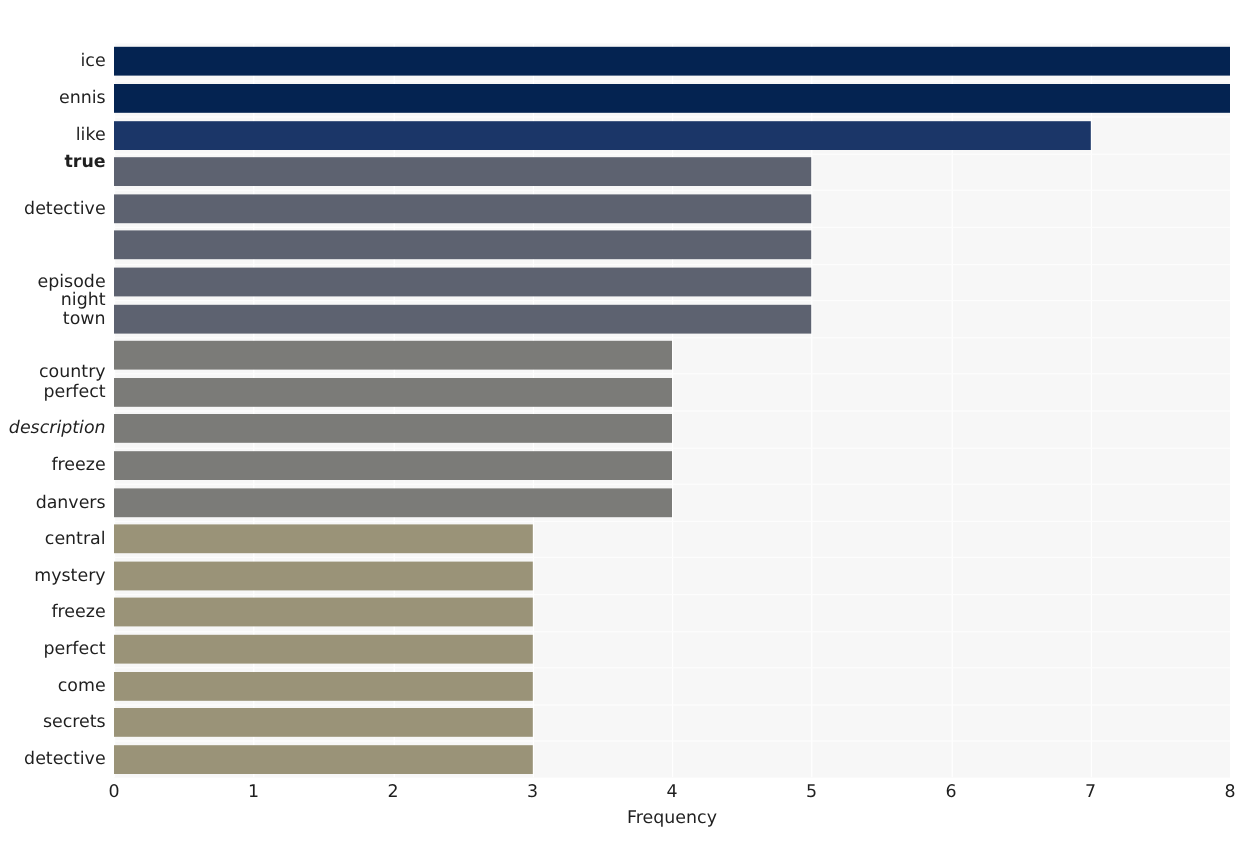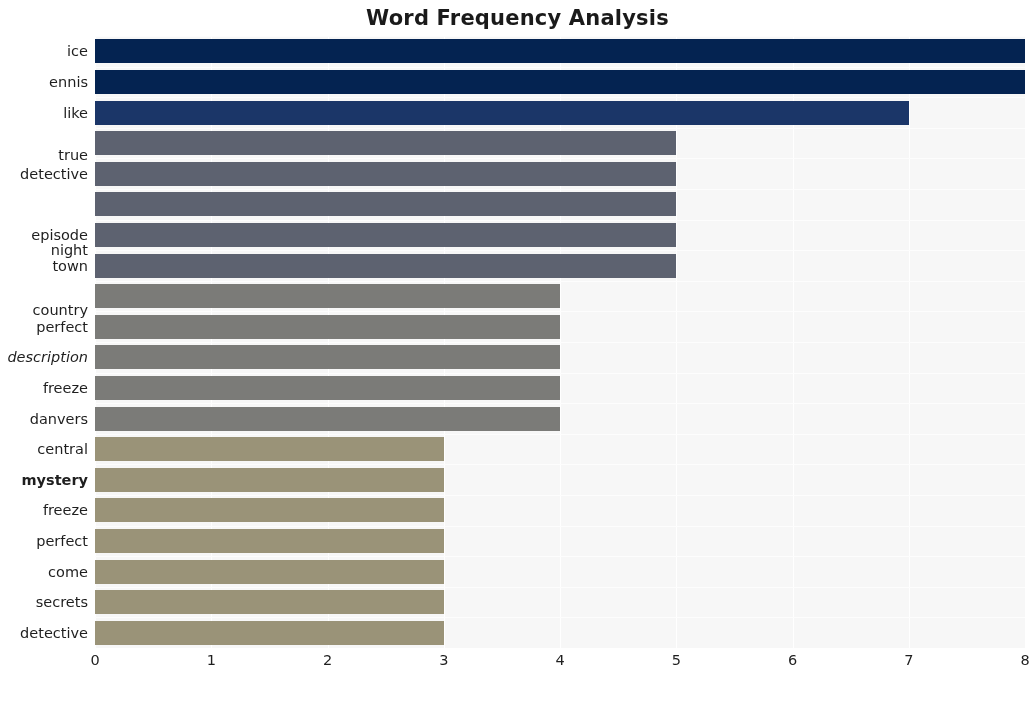--- a/index.html
+++ b/index.html
@@ -102,38 +102,37 @@
     text-align: center;
     font-size: 14.5px;
     color: #1f1f1f;
   }
 </style>
 </head>
 <body>
 
 <div id="figure">
 
-  <div id="chart-title">Word Frequency Analysis</div>
 
   <div id="ylabels">
       <div class="ylabel" style="top: 8.3px;">ice</div>
       <div class="ylabel" style="top: 38.9px;">ennis</div>
       <div class="ylabel" style="top: 69.5px; margin-left: 16px;">like</div>
-      <div class="ylabel" style="top: 112px;">true</div>
+      <div class="ylabel" style="top: 92px; font-weight: bold;">true</div>
       <div class="ylabel" style="top: 130.7px;">detective</div>
       <div class="ylabel" style="top: 163px; margin-top: 44px;">night</div>
       <div class="ylabel" style="top: 191.9px;">episode</div>
       <div class="ylabel" style="top: 222.5px;">town</div>
       <div class="ylabel" style="top: 253.1px; margin-top: 14px;">country</div>
       <div class="ylabel" style="top: 283.7px;">perfect</div>
       <div class="ylabel" style="top: 314.3px; font-style: italic;">description</div>
       <div class="ylabel" style="top: 344.9px;">freeze</div>
       <div class="ylabel" style="top: 375.5px;">danvers</div>
       <div class="ylabel" style="top: 406.1px;">central</div>
-      <div class="ylabel" style="top: 436.7px; font-weight: bold;">mystery</div>
+      <div class="ylabel" style="top: 436.7px;">mystery</div>
       <div class="ylabel" style="top: 467.3px;">freeze</div>
       <div class="ylabel" style="top: 497.9px;">perfect</div>
       <div class="ylabel" style="top: 528.5px;">come</div>
       <div class="ylabel" style="top: 559.1px;">secrets</div>
       <div class="ylabel" style="top: 589.7px;">detective</div>
     </div>
 
   <div id="plot-area">
       <div class="vgrid" style="left: 0px;"></div>
       <div class="vgrid" style="left: 116.25px;"></div>
@@ -190,14 +189,15 @@
       <div class="xtick" style="left: 211.25px;">1</div>
       <div class="xtick" style="left: 327.5px;">2</div>
       <div class="xtick" style="left: 443.75px;">3</div>
       <div class="xtick" style="left: 560px;">4</div>
       <div class="xtick" style="left: 676.25px;">5</div>
       <div class="xtick" style="left: 792.5px;">6</div>
       <div class="xtick" style="left: 908.75px;">7</div>
       <div class="xtick" style="left: 1025px;">8</div>
     </div>
 
+  <div id="xaxis-title">Frequency</div>
 
 </div>
 
 </body></html>

